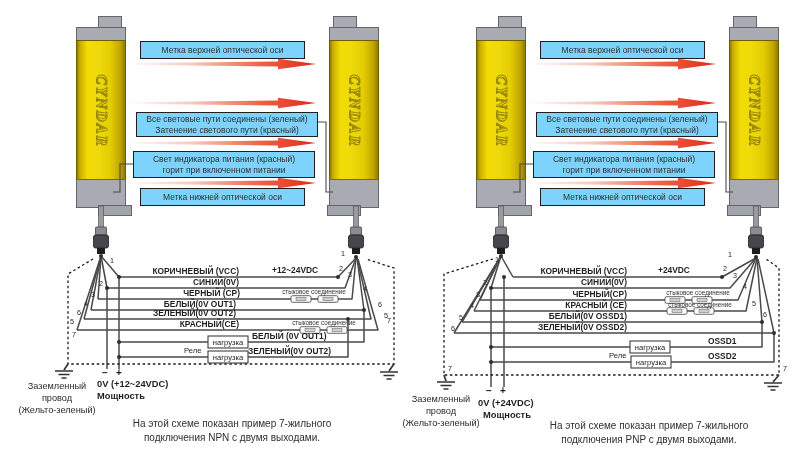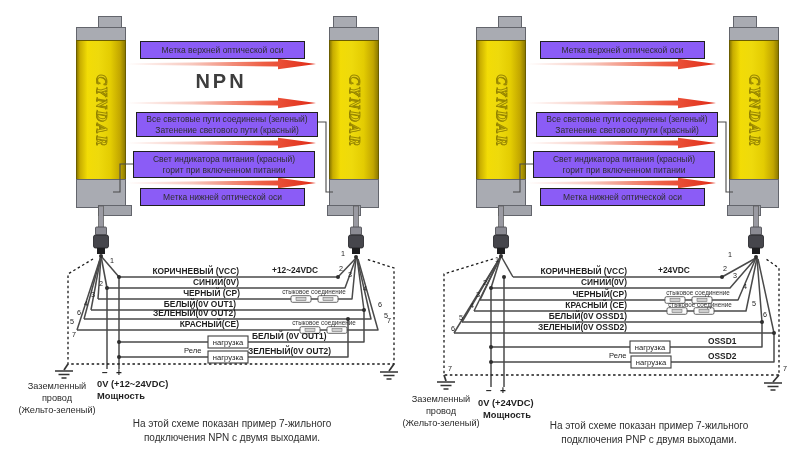--- a/index.html
+++ b/index.html
@@ -23,21 +23,21 @@
   .tower .t-capbot{position:absolute;left:0;top:163px;width:48px;height:27px;background:#a9abb2;border:1px solid #63656c;}
   .tower .t-step{position:absolute;top:189px;width:32px;height:9px;background:#a2a4ab;border:1px solid #63656c;}
   .tower.tw-l .t-step{right:-6px;} .tower.tw-r .t-step{left:-2px;}
 
   
   .arrow{position:absolute;left:126px;width:190px;height:12px;z-index:3;
      background:linear-gradient(90deg,rgba(252,232,226,0) 0%,rgba(246,190,178,0.85) 35%,#ee5f45 72%,#e02a16 100%);
      clip-path:polygon(0 43%,80% 30%,80% 6%,100% 50%,80% 94%,80% 70%,0 57%);}
 
   
-  .callout{position:absolute;background:#8b5cf6;border:1px solid #1f1f1f;z-index:3;
+  .callout{position:absolute;background:#7dd3fc;border:1px solid #1f1f1f;z-index:3;
      display:flex;flex-direction:column;align-items:center;justify-content:center;
      font-size:8.5px;line-height:10.5px;color:#2e2e2e;text-align:center;}
   .heading{position:absolute;left:126px;width:190px;top:70px;height:24px;z-index:3;
      text-align:center;font-size:20px;font-weight:600;letter-spacing:3px;color:#3d3d3d;}
 
   
   svg.wiring{position:absolute;left:0;top:0;width:400px;height:453px;z-index:2;pointer-events:none;}
   .w{stroke:#4a4a4a;stroke-width:1.5;fill:none;stroke-linejoin:round;}
   .thin{stroke:#4a4a4a;stroke-width:1.1;fill:none;}
   .dash{stroke:#1a1a1a;stroke-width:1.3;fill:none;stroke-dasharray:2.5 2.6;}
@@ -220,21 +220,20 @@
         <text class="cap" x="232" y="427" text-anchor="middle">На этой схеме показан пример 7-жильного</text>
         <text class="cap" x="232" y="441" text-anchor="middle">подключения NPN с двумя выходами.</text>
       </g>
     </svg>
 
     <div class="arrow" style="top:58px;"></div>
     <div class="arrow" style="top:97px;"></div>
     <div class="arrow" style="top:137px;"></div>
     <div class="arrow" style="top:177px;"></div>
 
-    <div class="heading">NPN</div>
 
     <div class="callout" style="left:140px;top:41px;width:163px;height:16px;">
       <span>Метка верхней оптической оси</span>
     </div>
     <div class="callout" style="left:136px;top:112px;width:180px;height:23px;">
       <span>Все световые пути соединены (зеленый)</span>
       <span>Затенение светового пути (красный)</span>
     </div>
     <div class="callout" style="left:133px;top:151px;width:180px;height:25px;">
       <span>Свет индикатора питания (красный)</span>

